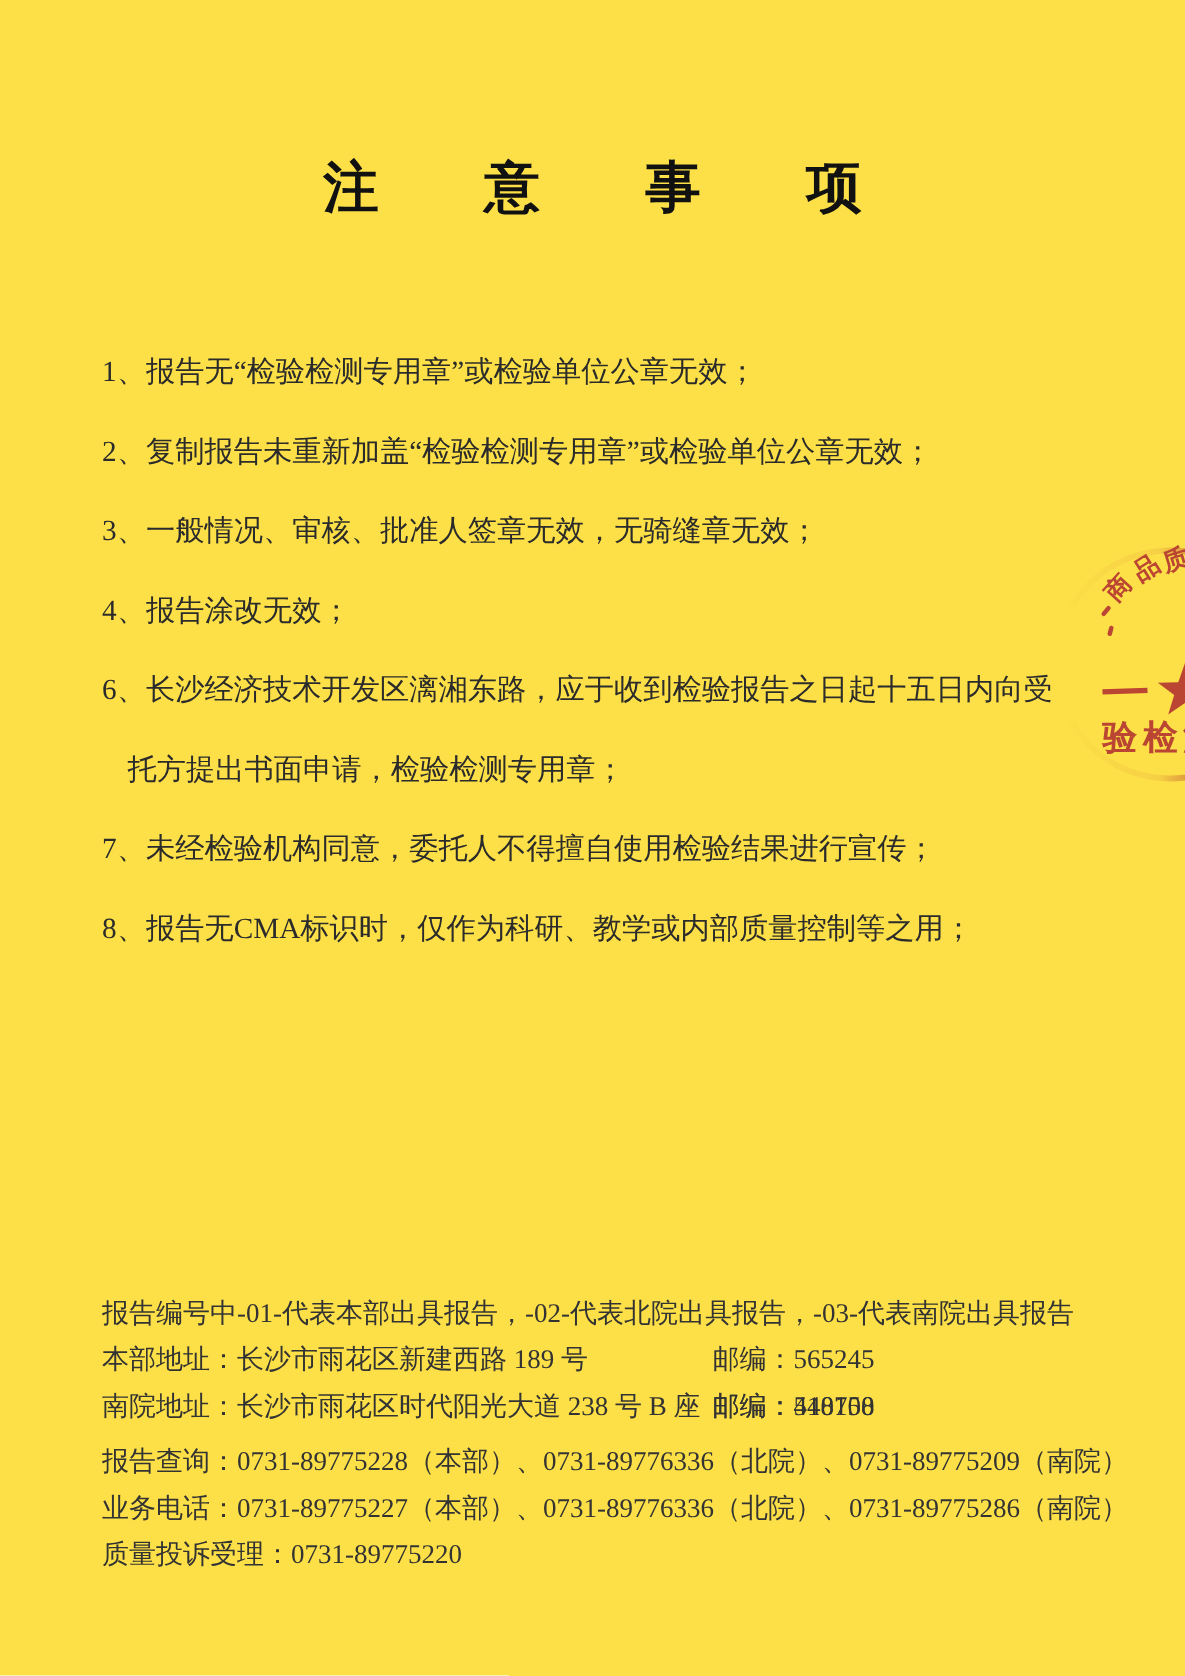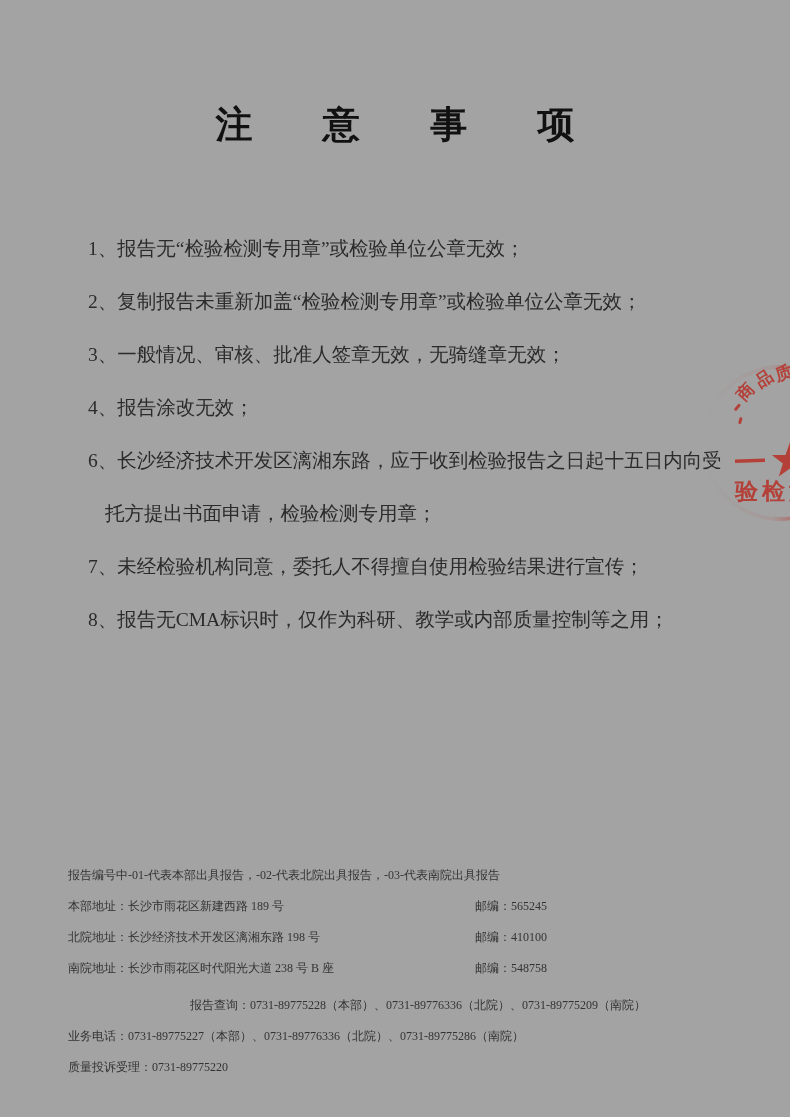--- a/index.html
+++ b/index.html
@@ -1,19 +1,19 @@
 <!DOCTYPE html>
 <html><head>
 <meta charset="utf-8">
 <style>
   html,body{margin:0;padding:0;background:#ffffff;}
   .page{
     position:relative;
     width:790px;height:1117px;
-    background:#a3a3a3;
+    background:#fde047;
     overflow:hidden;
     font-family:"Liberation Serif","DejaVu Serif",serif;
     color:#2e2e2e;
     text-decoration:underline;
   }
   .title{
     position:absolute;
     top:100px;left:0;width:790px;
     margin:0;
     text-align:center;
@@ -26,33 +26,33 @@
     color:#111111;
   }
   .notices{
     position:absolute;
     left:68px;top:222px;
     width:700px;
     font-size:19.5px;
     line-height:53px;
     color:#2b2b2b;
   }
-  .notice{white-space:nowrap;margin-left:20px;}
+  .notice{white-space:nowrap;}
   .notice .cont{white-space:nowrap;padding-left:17px;}
   .footer{
     position:absolute;
     left:68px;top:860px;
     width:700px;
-    font-size:12px;
+    font-size:18px;
     line-height:31px;
     color:#333333;
   }
   .f-line{position:relative;white-space:nowrap;}
   .f-line .zip{position:absolute;left:407px;top:0;}
-  .f-line.first-phone{margin-top:6px;text-align:center;}
+  .f-line.first-phone{margin-top:6px;}
   .seal{
     position:absolute;
     left:680px;top:350px;
     pointer-events:none;
     opacity:0.93;
   }
   .seal text{
     font-family:"Liberation Sans","DejaVu Sans",sans-serif;
     font-weight:bold;
     fill:#b63a31;
@@ -100,21 +100,20 @@
     <text class="band" x="55" y="149">验检测</text>
   </svg>
 
   <div class="footer">
     <div class="f-line">报告编号中-01-代表本部出具报告，-02-代表北院出具报告，-03-代表南院出具报告</div>
     <div class="f-line">
       <span>本部地址：长沙市雨花区新建西路 189 号</span>
       <span class="zip">邮编：565245</span>
     </div>
     <div class="f-line">
-      <span>北院地址：长沙经济技术开发区漓湘东路 198 号</span>
       <span class="zip">邮编：410100</span>
     </div>
     <div class="f-line">
       <span>南院地址：长沙市雨花区时代阳光大道 238 号 B 座</span>
       <span class="zip">邮编：548758</span>
     </div>
     <div class="f-line first-phone">报告查询：0731-89775228（本部）、0731-89776336（北院）、0731-89775209（南院）</div>
     <div class="f-line">业务电话：0731-89775227（本部）、0731-89776336（北院）、0731-89775286（南院）</div>
     <div class="f-line">质量投诉受理：0731-89775220</div>
   </div>

